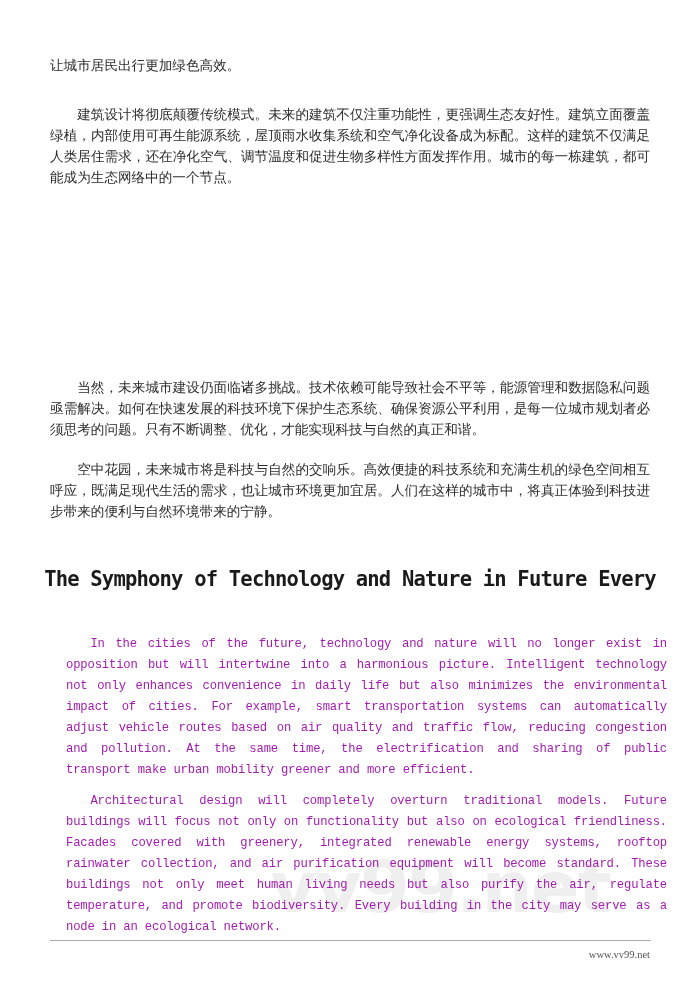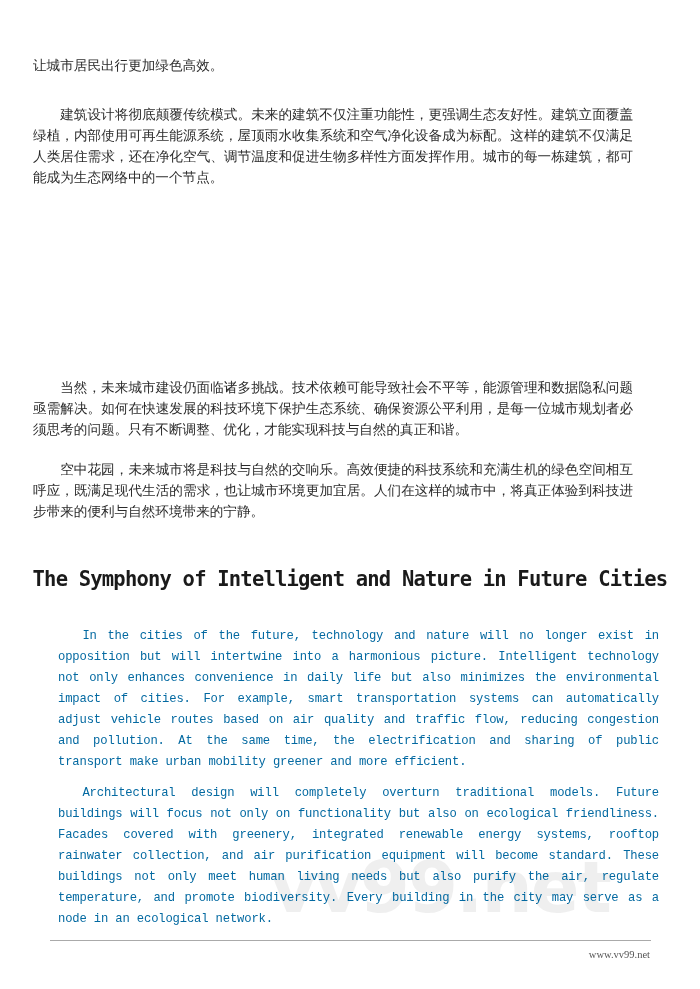--- a/index.html
+++ b/index.html
@@ -2,34 +2,34 @@
 <html><head>
 <meta charset="utf-8">
 <style>
   html, body { margin: 0; padding: 0; }
   body {
     width: 700px; height: 989px; background: #ffffff; position: relative; overflow: hidden;
     color: #2a2a2a;
   }
   .page { position: absolute; left: 0; top: 0; width: 700px; height: 989px; }
   .zh {
-    position: absolute; left: 33px; width: 600px;
+    position: absolute; left: 50px; width: 600px;
     font-family: "DejaVu Serif", serif; font-size: 13.6px; line-height: 21px;
     color: #2b2b2b; margin: 0; text-align: justify;
   }
   .zh.indent { text-indent: 2em; }
   .title {
     position: absolute; left: 0; width: 700px; top: 567px; margin: 0;
     text-align: center; font-family: "DejaVu Sans Mono", monospace;
     font-size: 20.5px; font-weight: bold; color: #1a1a1a; letter-spacing: -0.8px;
   }
   .en {
-    position: absolute; left: 50px; width: 601px; margin: 8px;
+    position: absolute; left: 50px; width: 601px; margin: 16px;
     font-family: "Liberation Mono", monospace; font-size: 12.2px; line-height: 21px;
-    color: #0369a1; text-align: justify; text-indent: 2em; letter-spacing: -0.15px;
+    color: #a21caf; text-align: justify; text-indent: 2em; letter-spacing: -0.15px;
   }
   .rule { position: absolute; left: 50px; width: 601px; top: 940px; height: 0; border-top: 1.5px solid #aaaaaa; }
   .footer-url {
     position: absolute; right: 50px; top: 949px; font-family: "Liberation Serif", serif;
     font-size: 10.5px; color: #555;
   }
   .watermark {
     position: absolute; left: 270px; top: 845px; font-family: "DejaVu Sans", sans-serif;
     font-weight: bold; font-size: 72px; color: #000; opacity: 0.06; letter-spacing: -2px;
   }
@@ -38,20 +38,20 @@
 <body>
 
 <div class="page">
   <div class="watermark">vv99.net</div>
 
   <p class="zh" style="top:55px;">让城市居民出行更加绿色高效。</p>
   <p class="zh indent" style="top:92px;margin-top:12px;">建筑设计将彻底颠覆传统模式。未来的建筑不仅注重功能性，更强调生态友好性。建筑立面覆盖绿植，内部使用可再生能源系统，屋顶雨水收集系统和空气净化设备成为标配。这样的建筑不仅满足人类居住需求，还在净化空气、调节温度和促进生物多样性方面发挥作用。城市的每一栋建筑，都可能成为生态网络中的一个节点。</p>
   <p class="zh indent" style="top:377px;">当然，未来城市建设仍面临诸多挑战。技术依赖可能导致社会不平等，能源管理和数据隐私问题亟需解决。如何在快速发展的科技环境下保护生态系统、确保资源公平利用，是每一位城市规划者必须思考的问题。只有不断调整、优化，才能实现科技与自然的真正和谐。</p>
   <p class="zh indent" style="top:459px;">空中花园，未来城市将是科技与自然的交响乐。高效便捷的科技系统和充满生机的绿色空间相互呼应，既满足现代生活的需求，也让城市环境更加宜居。人们在这样的城市中，将真正体验到科技进步带来的便利与自然环境带来的宁静。</p>
 
-  <h1 class="title">The Symphony of Intelligent and Nature in Future Cities</h1>
+  <h1 class="title">The Symphony of Technology and Nature in Future Every</h1>
 
   <p class="en" style="top:618px;">In the cities of the future, technology and nature will no longer exist in opposition but will intertwine into a harmonious picture. Intelligent technology not only enhances convenience in daily life but also minimizes the environmental impact of cities. For example, smart transportation systems can automatically adjust vehicle routes based on air quality and traffic flow, reducing congestion and pollution. At the same time, the electrification and sharing of public transport make urban mobility greener and more efficient.</p>
   <p class="en" style="top:775px;">Architectural design will completely overturn traditional models. Future buildings will focus not only on functionality but also on ecological friendliness. Facades covered with greenery, integrated renewable energy systems, rooftop rainwater collection, and air purification equipment will become standard. These buildings not only meet human living needs but also purify the air, regulate temperature, and promote biodiversity. Every building in the city may serve as a node in an ecological network.</p>
 
   <div class="rule"></div>
   <div class="footer-url">www.vv99.net</div>
 </div>
 
 </body></html>

